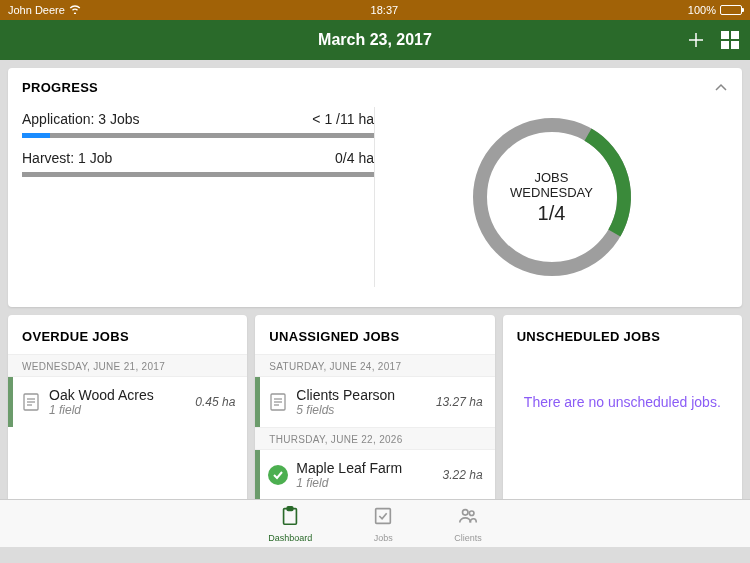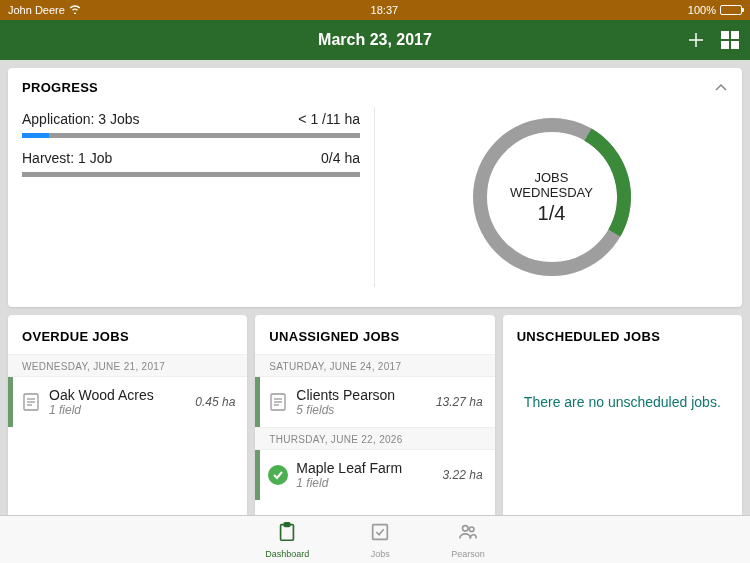--- a/index.html
+++ b/index.html
@@ -55,21 +55,21 @@
       justify-content: space-between;
       align-items: center;
       padding: 12px 14px;
       font-weight: 700;
       font-size: 13px;
       letter-spacing: 0.3px;
     }
     .chevron-up { width: 14px; height: 14px; color: #888; cursor: pointer; }
 
     .progress-body { display: flex; padding: 0 14px 20px; }
-    .progress-left { flex: 0 0 50%; border-right: 1px solid #e5e5e5; padding-right: 14px; padding-top: 4px; }
+    .progress-left { flex: 0 0 50%; border-right: 1px solid #e5e5e5; padding-top: 4px; }
     .progress-right { flex: 1; display: flex; align-items: center; justify-content: center; }
 
     .progress-item { margin-bottom: 12px; }
     .progress-item-row { display: flex; justify-content: space-between; font-size: 14px; color: #222; margin-bottom: 6px; }
     .progress-bar-track { height: 5px; background: #999; position: relative; }
     .progress-bar-fill { height: 5px; background: #1a8cff; position: absolute; left: 0; top: 0; }
 
     .ring-wrap { position: relative; width: 180px; height: 180px; }
     .ring-label { position: absolute; top: 50%; left: 50%; transform: translate(-50%, -50%); text-align: center; }
     .ring-label .t1 { font-size: 13px; color: #222; font-weight: 500; }
@@ -90,25 +90,25 @@
       position: relative;
     }
     .job-icon-wrap { width: 36px; display: flex; justify-content: center; color: #888; }
     .job-text { flex: 1; }
     .job-title { font-size: 14px; color: #222; font-weight: 500; }
     .job-sub { font-size: 12px; color: #888; font-style: italic; }
     .job-area { font-size: 12px; color: #555; font-style: italic; text-align: right; }
 
     .checkmark-circle { width: 20px; height: 20px; border-radius: 50%; background: #4caf50; display: flex; align-items: center; justify-content: center; }
 
-    .empty-text { text-align: center; color: #0f766e; font-size: 14px; padding: 40px 10px; }
+    .empty-text { text-align: center; color: #8b5cf6; font-size: 14px; padding: 40px 10px; }
 
     .tab-bar {
       position: absolute;
-      bottom: 0;
+      bottom: 16px;
       left: 0;
       right: 0;
       height: 48px;
       background: #f8f8f8;
       border-top: 1px solid #ccc;
       display: flex;
       justify-content: center;
       gap: 60px;
     }
     .tab-item { display: flex; flex-direction: column; align-items: center; justify-content: center; cursor: pointer; }
@@ -302,15 +302,15 @@
   </div>
   <div class="tab-item inactive">
     <span>
       <svg class="tab-icon" viewBox="0 0 24 24" fill="none" stroke="#999" stroke-width="1.8">
           <circle cx="9" cy="8" r="3"></circle>
           <circle cx="16" cy="9" r="2.5"></circle>
           <path d="M3 19c0-3 3-5 6-5s6 2 6 5"></path>
           <path d="M14 19c0-2 2-4 4-4s3 2 3 4"></path>
         </svg>
     </span>
-    <span class="tab-label">Pearson</span>
+    <span class="tab-label">Clients</span>
   </div>
 </div>
 
 </body></html>

